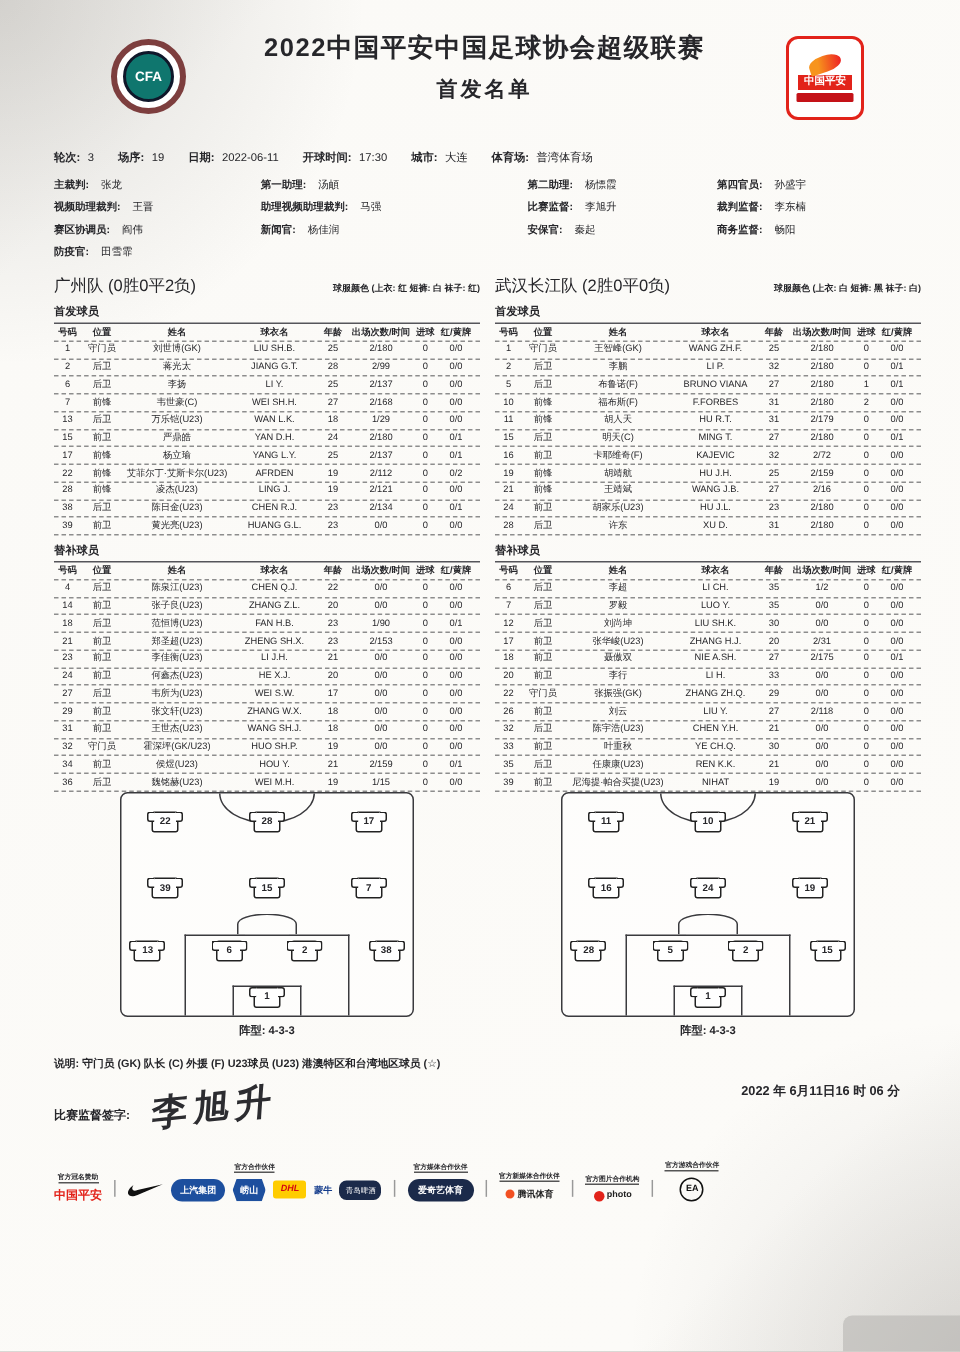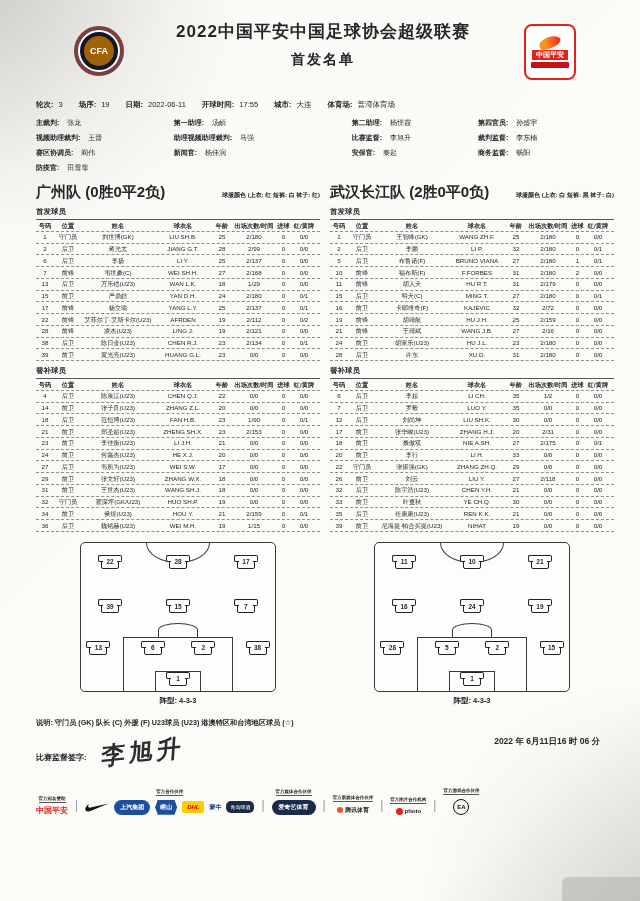--- a/index.html
+++ b/index.html
@@ -17,57 +17,57 @@
       radial-gradient(circle at 0% 0%, rgba(120,118,114,.22), rgba(0,0,0,0) 22%),
       radial-gradient(circle at 100% 100%, rgba(120,118,114,.15), rgba(0,0,0,0) 20%),
       linear-gradient(135deg,#edebe7 0%,#fbfaf7 12%,#fcfbf8 86%,#e9e7e3 100%);
   }
   
   #hdr{position:relative;height:78px;}
   .title{ text-align:center;font-size:17px;font-weight:bold;letter-spacing:1px;padding-top:6px;}
   .subtitle{text-align:center;font-size:14px;font-weight:bold;margin-top:8px;letter-spacing:2px;}
   .cfa{position:absolute;left:38px;top:12px;width:50px;height:50px;border-radius:50%;
        border:4px solid #7d3e3e;background:#fff;display:flex;align-items:center;justify-content:center;box-sizing:border-box;}
-  .cfa-in{width:30px;height:30px;border-radius:50%;background:#a16207;color:#fff;font-size:9px;font-weight:bold;
-       display:flex;align-items:center;justify-content:center;border:4px solid #0f172a;}
+  .cfa-in{width:30px;height:30px;border-radius:50%;background:#0f766e;color:#fff;font-size:9px;font-weight:bold;
+       display:flex;align-items:center;justify-content:center;border:2px solid #0f172a;}
   .pa-badge{position:absolute;right:34px;top:10px;width:52px;height:56px;background:#fff;border:2px solid #e2231a;
        border-radius:8px;display:flex;flex-direction:column;align-items:center;justify-content:center;gap:2px;box-sizing:border-box;}
   .pa-flame{width:22px;height:11px;background:linear-gradient(100deg,#f7941d 30%,#ed1c24);border-radius:60% 60% 60% 0;transform:rotate(-18deg);}
   .pa-band{background:#e2231a;color:#fff;font-size:7px;font-weight:bold;line-height:10px;padding:0 4px;white-space:nowrap;}
   .pa-strip{width:80%;height:6px;background:#c41218;border-radius:1px;}
   
   .teamsline{font-size:9.5px;font-weight:bold;margin-top:4px;}
   .inforow{display:flex;gap:16px;font-size:7.5px;margin-top:8px;flex-wrap:nowrap;}
   .pair b{font-weight:700;margin-right:5px;}
   #officials{display:grid;grid-template-columns:24% 31% 22% 23%;row-gap:5px;font-size:7px;margin-top:8px;}
   .off-pair{white-space:nowrap;display:flex;}
   .off-pair b{font-weight:700;margin-right:8px;}
   
   #teams{display:flex;gap:10px;margin-top:10px;}
   .team-col{width:284px;flex:none;}
   .team-head{display:flex;justify-content:space-between;align-items:baseline;}
-  .team-name{font-size:15px;font-weight:bold;white-space:nowrap;}
+  .team-name{font-size:11px;font-weight:normal;white-space:nowrap;}
   .team-kit{font-size:6px;font-weight:bold;white-space:nowrap;margin-left:4px;}
   .sec-title{font-size:7.5px;font-weight:bold;margin:5px 0 2px 0;}
   .ptable{width:100%;}
   .trow{display:flex;align-items:center;border-bottom:1px dashed #8d8d8d;padding:1.5px 0;}
   .thead{border-top:1px solid #55555a;font-weight:bold;}
   .tcell{display:block;text-align:center;font-size:6.2px;line-height:1.25;word-break:break-all;}
   .c0{width:18px;flex:none;}
   .c1{width:28px;flex:none;}
   .c2{width:72px;flex:none;}
   .c3{width:58px;flex:none;}
   .c4{width:20px;flex:none;}
   .c5{width:44px;flex:none;}
   .c6{width:15px;flex:none;}
   .c7{width:26px;flex:none;}
   .coach{font-size:8px;font-weight:bold;margin-top:7px;}
   .coach b{margin-right:8px;}
   
-  .pitch-wrap{margin-top:10px;display:flex;flex-direction:column;align-items:center;}
+  .pitch-wrap{display:flex;flex-direction:column;align-items:center;}
   .pitch{position:relative;width:196px;height:150px;border:1.5px solid #3a3a3e;background:rgba(255,255,255,.5);
          border-radius:5px;overflow:hidden;box-sizing:border-box;}
   .pmark{position:absolute;border:1.5px solid #3a3a3e;box-sizing:border-box;}
   .center-circle{top:-20px;left:50%;width:64px;height:40px;border-radius:50%;transform:translateX(-50%);}
   .pen-box{bottom:-2px;left:50%;width:110px;height:56px;transform:translateX(-50%);border-bottom:none;}
   .goal-box{bottom:-2px;left:50%;width:46px;height:22px;transform:translateX(-50%);border-bottom:none;}
   .pen-arc{bottom:54px;left:50%;width:40px;height:14px;transform:translateX(-50%);border-bottom:none;border-radius:50% 50% 0 0;}
   .jersey{position:absolute;width:16px;height:12px;background:#fff;border:1px solid #222;border-radius:2px;
           display:flex;align-items:center;justify-content:center;font-size:6.5px;font-weight:bold;
           transform:translate(-50%,-50%);z-index:2;}
@@ -120,21 +120,21 @@
       <span class="pa-band">中国平安</span>
       <span class="pa-strip"></span>
     </div>
   </div>
 
 
   <div class="inforow" id="match-info">
       <span class="pair"><b>轮次:</b><span>3</span></span>
       <span class="pair"><b>场序:</b><span>19</span></span>
       <span class="pair"><b>日期:</b><span>2022-06-11</span></span>
-      <span class="pair"><b>开球时间:</b><span>17:55</span></span>
+      <span class="pair"><b>开球时间:</b><span>17:30</span></span>
       <span class="pair"><b>城市:</b><span>大连</span></span>
       <span class="pair"><b>体育场:</b><span>普湾体育场</span></span>
     </div>
   <div id="officials">
       <span class="off-pair">
         <b>主裁判:</b>
         <span>张龙</span>
       </span>
       <span class="off-pair">
         <b>第一助理:</b>

